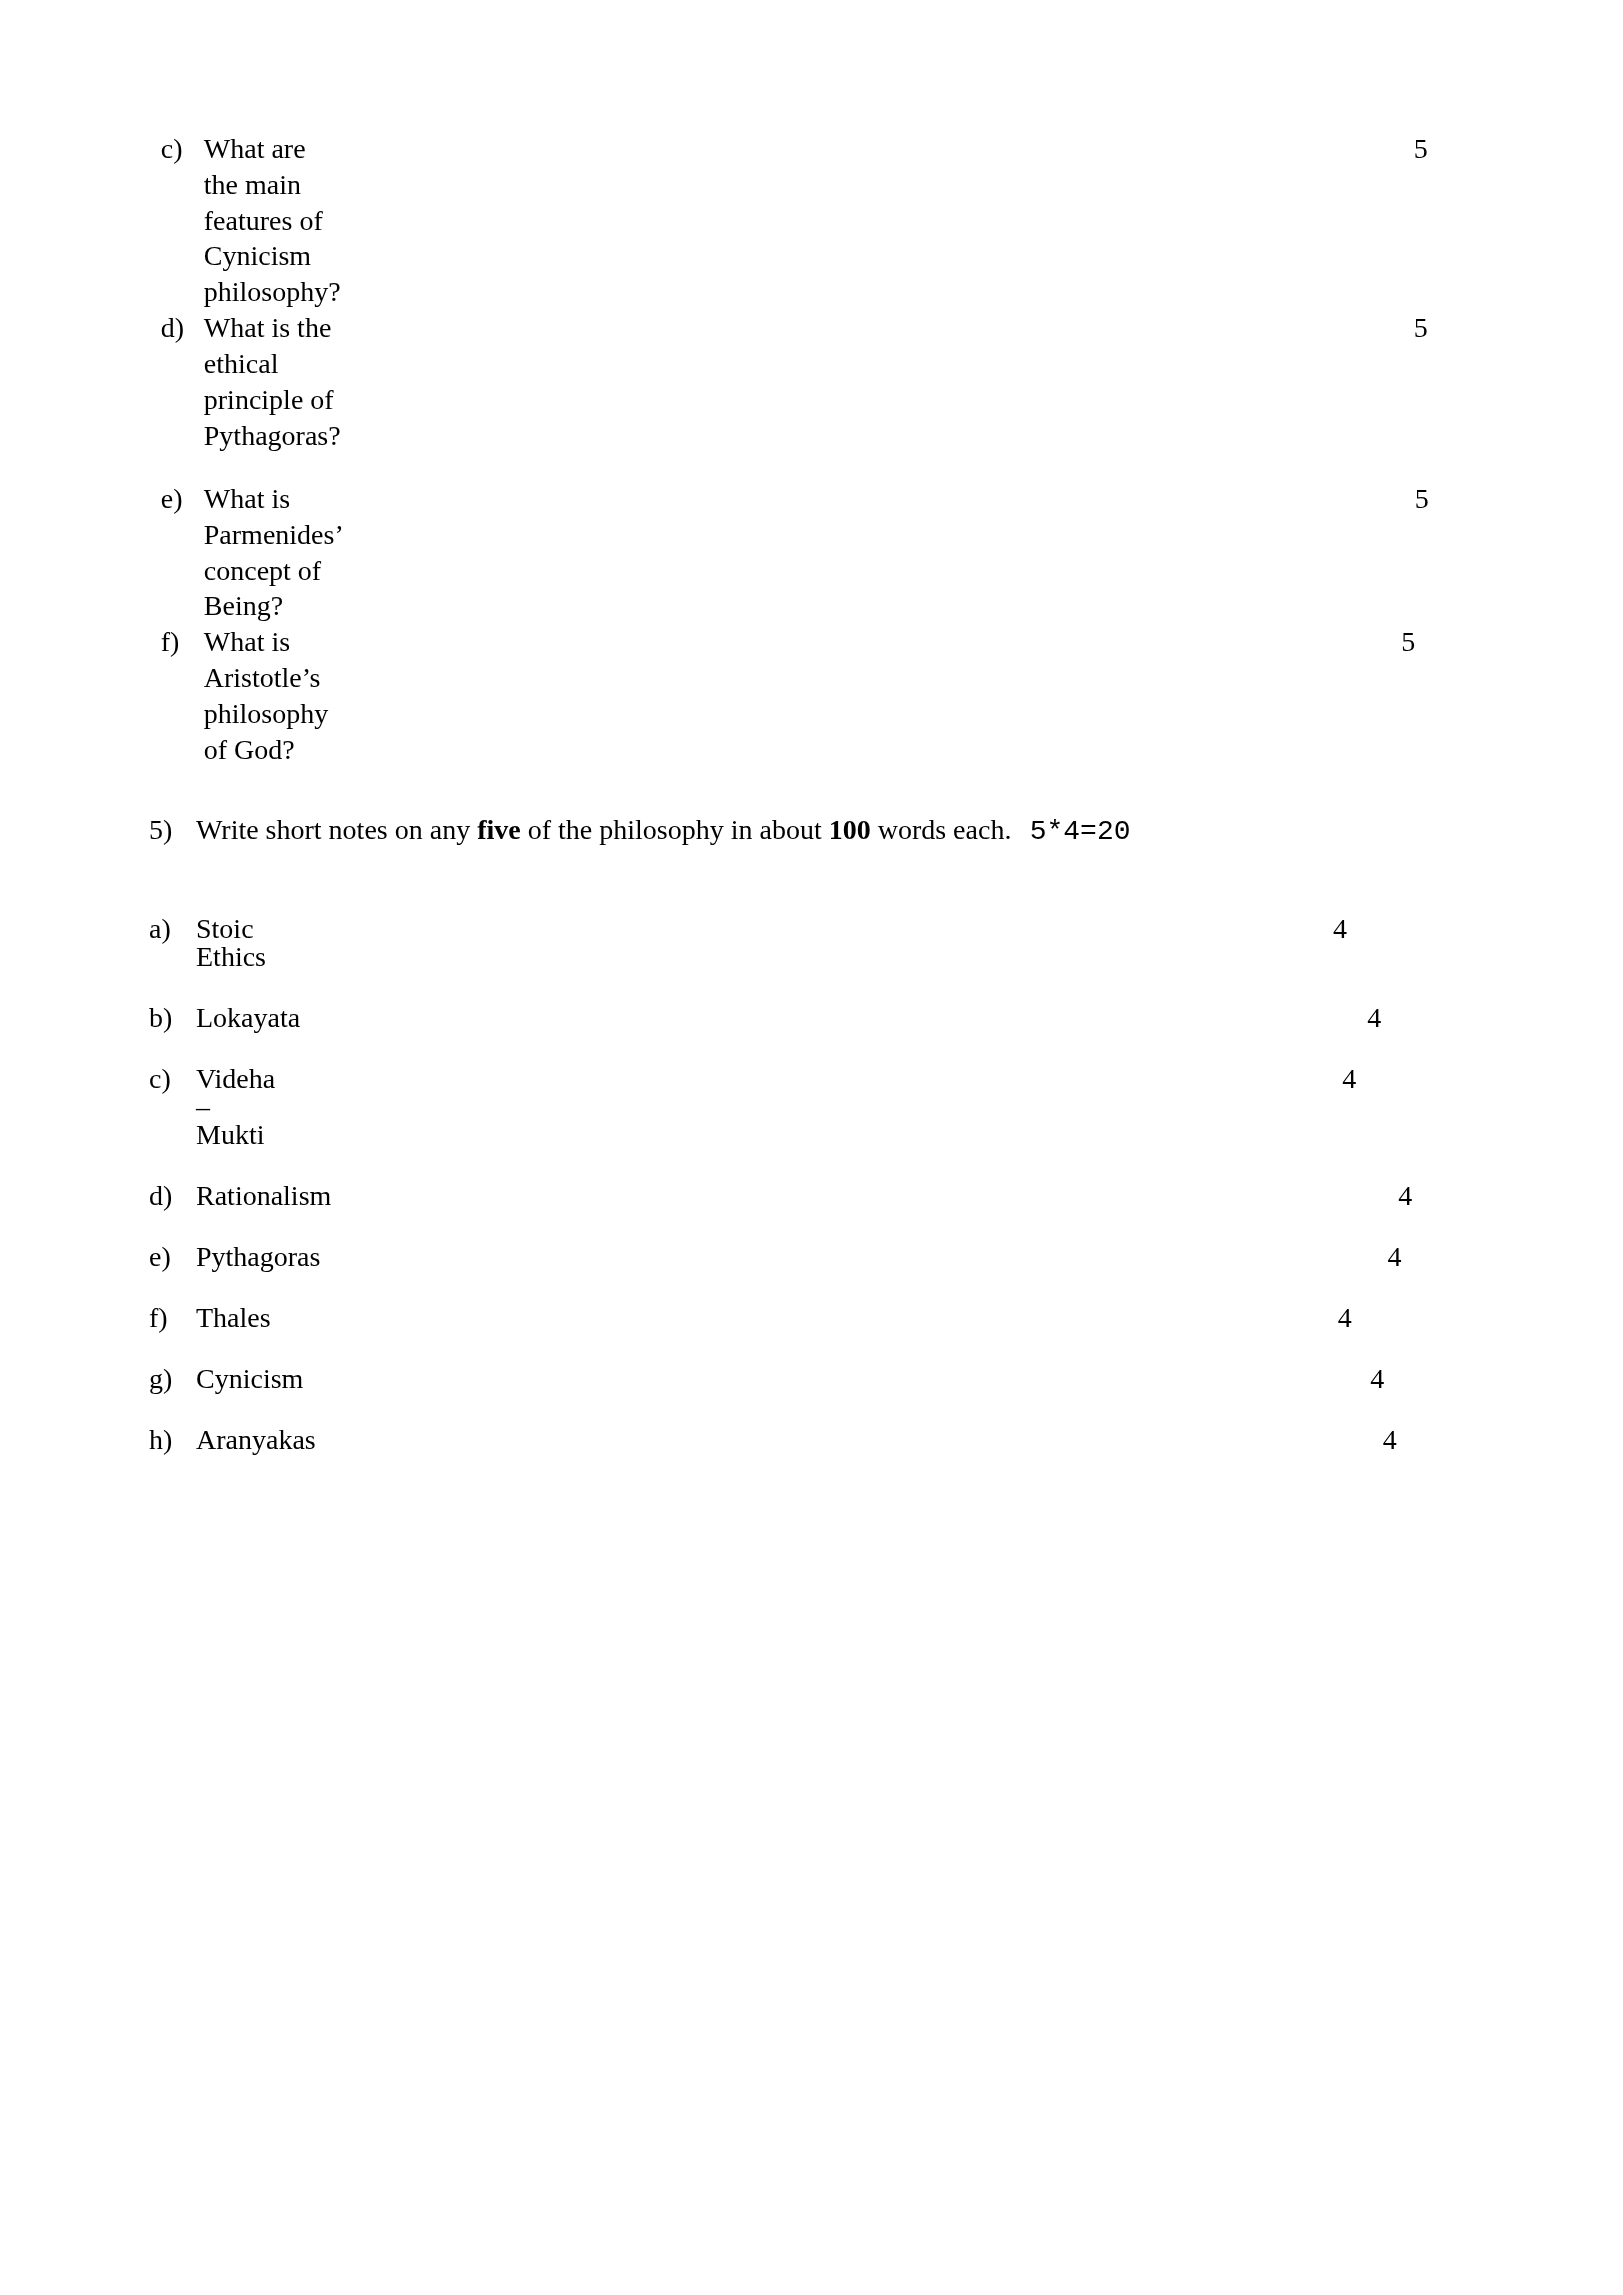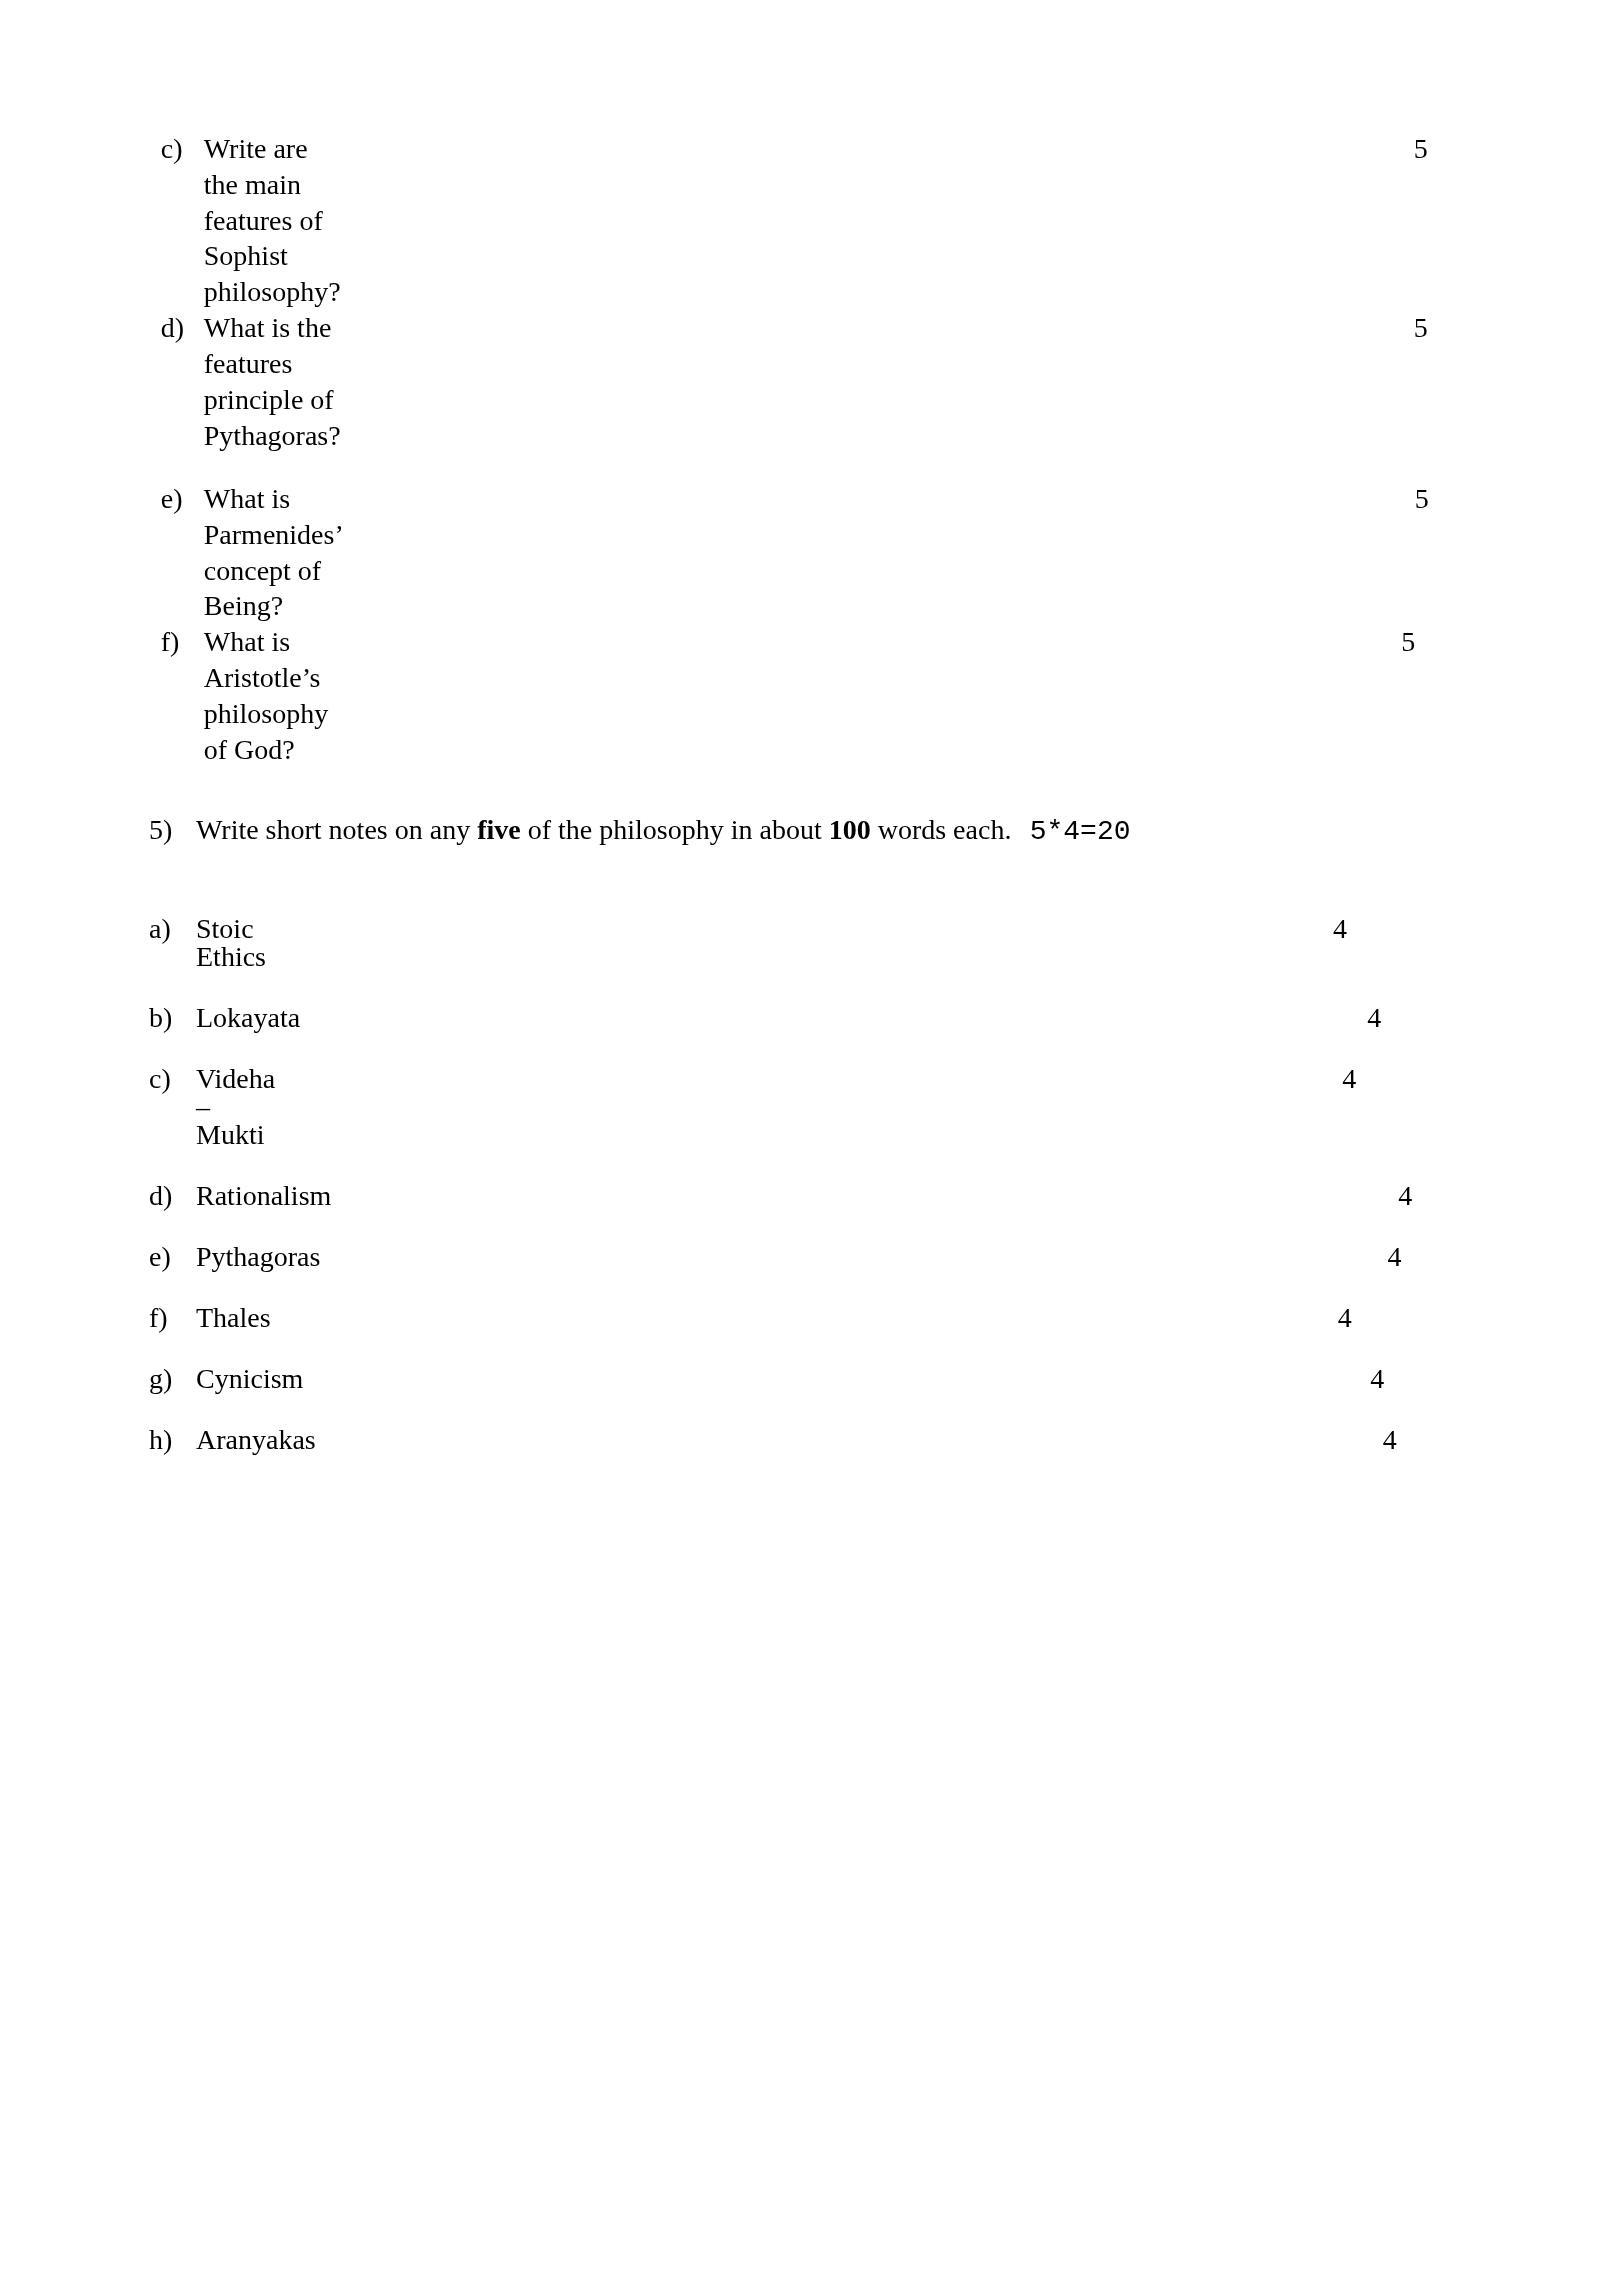--- a/index.html
+++ b/index.html
@@ -111,26 +111,26 @@
 </style>
 </head>
 <body>
 
 <div class="page">
   <div class="content">
 
     <div class="group-cd">
       <div class="qrow">
         <span class="lbl">c)</span>
-        <span class="txt">Write are the main features of Sophist philosophy?</span>
+        <span class="txt">What are the main features of Cynicism philosophy?</span>
         <span class="mark">5</span>
       </div>
       <div class="qrow">
         <span class="lbl">d)</span>
-        <span class="txt">What is the features principle of Pythagoras?</span>
+        <span class="txt">What is the ethical principle of Pythagoras?</span>
         <span class="mark">5</span>
       </div>
     </div>
 
     <div class="group-ef">
       <div class="qrow">
         <span class="lbl">e)</span>
         <span class="txt">What is Parmenides’ concept of Being?</span>
         <span class="mark">5</span>
       </div>

